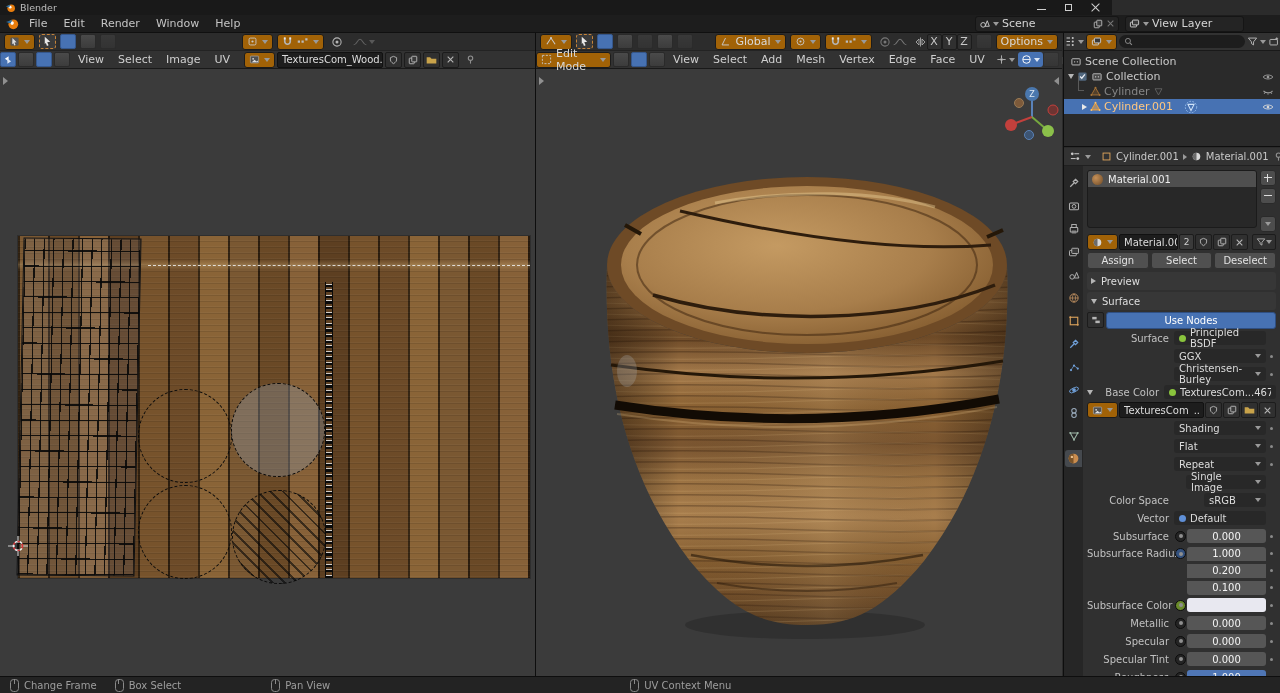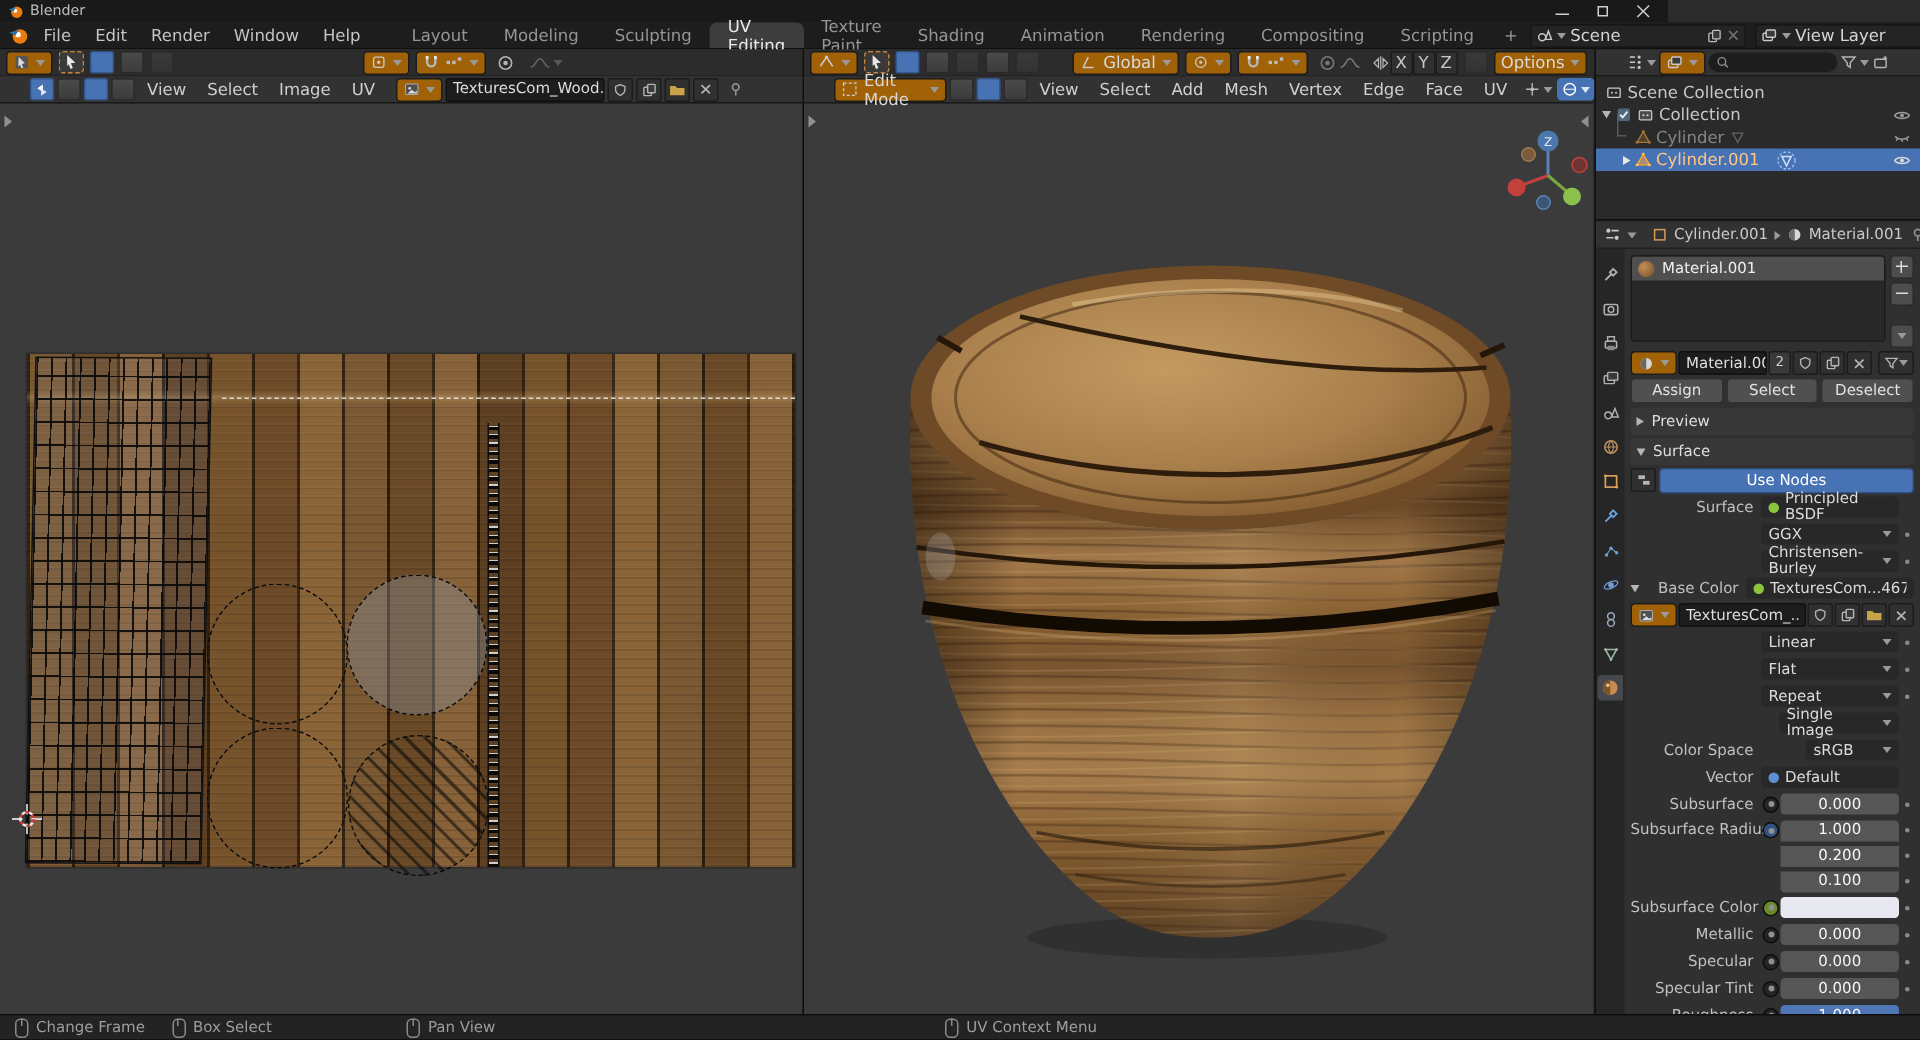--- a/index.html
+++ b/index.html
@@ -28,21 +28,21 @@
   
   .chev{width:0;height:0;border-left:3px solid transparent;border-right:3px solid transparent;border-top:4px solid #9a9a9a;display:inline-block;}
   .chev.right{border:none;border-top:3px solid transparent;border-bottom:3px solid transparent;border-left:4px solid #9a9a9a;}
   .iconbox{width:14px;height:13px;background:linear-gradient(#4a4a4a,#3c3c3c);border:1px solid #2a2a2a;border-radius:2px;flex:none;}
   .iconbox.dim{opacity:.45;}
   .iconbox.blue{background:#4772b3;border-color:#35578c;}
   .toolbtn{display:flex;align-items:center;gap:2px;padding:0 3px;height:15px;border-radius:3px;}
   .toolbtn.activetool{outline:1px dashed #c78439;outline-offset:-1px;background:#3a3a3a;}
   .svgi{display:block;flex:none;}
   .hdr1{height:18px;background:#2c2c2c;border-bottom:1px solid #232323;display:flex;align-items:center;gap:4px;padding:0 4px;box-sizing:border-box;}
-  .hdr2{height:18px;background:#323232;border-bottom:1px solid #191919;display:flex;align-items:center;gap:2px;padding:0 20px;box-sizing:border-box;}
+  .hdr2{height:18px;background:#323232;border-bottom:1px solid #191919;display:flex;align-items:center;gap:2px;padding:0 0;box-sizing:border-box;}
   .hmenu{padding:0 6px;color:#cfcfcf;}
   .dropfield{display:flex;align-items:center;gap:4px;background:#a16207;border:1px solid #1c1c1c;border-radius:3px;height:14px;padding:0 4px;color:#d8d8d8;}
   .ttoggle{position:absolute;width:0;height:0;border-top:4px solid transparent;border-bottom:4px solid transparent;}
   
   .uveditor{left:0;top:33px;width:535px;height:643px;background:#3b3b3b;}
   .vport{left:536px;top:33px;width:526px;height:643px;background:#3b3b3b;}
   .vsep{position:absolute;top:33px;height:643px;width:1px;background:#0e0e0e;}
   .canvas{position:absolute;left:0;right:0;top:36px;bottom:0;overflow:hidden;}
   
   .woodtex{position:absolute;left:18px;top:167px;width:512px;height:342px;
@@ -142,33 +142,20 @@
     <svg class="svgi" width="13" height="13" viewBox="0 0 16 16" style="margin:2px 2px 0 6px">
         <circle cx="9" cy="9" r="6" fill="#e87d0d"></circle>
         <circle cx="7.5" cy="7.5" r="2.2" fill="#fff"></circle>
         <path d="M0,6 L8,3.5 L5.5,8 Z" fill="#2b6fa3"></path>
       </svg>
     <span class="menuitem">File</span>
     <span class="menuitem">Edit</span>
     <span class="menuitem">Render</span>
     <span class="menuitem">Window</span>
     <span class="menuitem">Help</span>
-    <div class="wstabs">
-      <span class="wstab">Layout</span>
-      <span class="wstab">Modeling</span>
-      <span class="wstab">Sculpting</span>
-      <span class="wstab active">UV Editing</span>
-      <span class="wstab">Texture Paint</span>
-      <span class="wstab">Shading</span>
-      <span class="wstab">Animation</span>
-      <span class="wstab">Rendering</span>
-      <span class="wstab">Compositing</span>
-      <span class="wstab">Scripting</span>
-      <span class="addtab">+</span>
-    </div>
     <div class="sceneblock">
       <div class="idfield">
         <svg class="svgi" width="11" height="11" viewBox="0 0 16 16">
             <circle cx="6" cy="10" r="3.4" fill="none" stroke="#c9c9c9" stroke-width="1.4"></circle>
             <path d="M9,12 L12,4 L15,12 Z" fill="none" stroke="#c9c9c9" stroke-width="1.4"></path>
           </svg>
         <span class="chev"></span>
         <span class="nm">Scene</span>
         <svg class="svgi" width="10" height="10" viewBox="0 0 16 16">
             <rect x="2" y="5" width="8" height="9" rx="1" fill="none" stroke="#bbb" stroke-width="1.4"></rect>
@@ -898,21 +885,21 @@
           </div>
         <div class="smbtn">
             <svg class="svgi" width="9" height="9" viewBox="0 0 16 16">
               <path d="M3,3 L13,13 M13,3 L3,13" stroke="#b5b5b5" stroke-width="2"></path>
             </svg>
           </div>
       </div>
       <div class="prow">
         <span class="plabel"></span>
         <div class="pfield dd">
-            <span>Linear</span>
+            <span>Shading</span>
             <span class="chev"></span>
           </div>
         <div class="decor">
             <i></i>
           </div>
       </div>
       <div class="prow">
         <span class="plabel"></span>
         <div class="pfield dd">
             <span>Flat</span>

